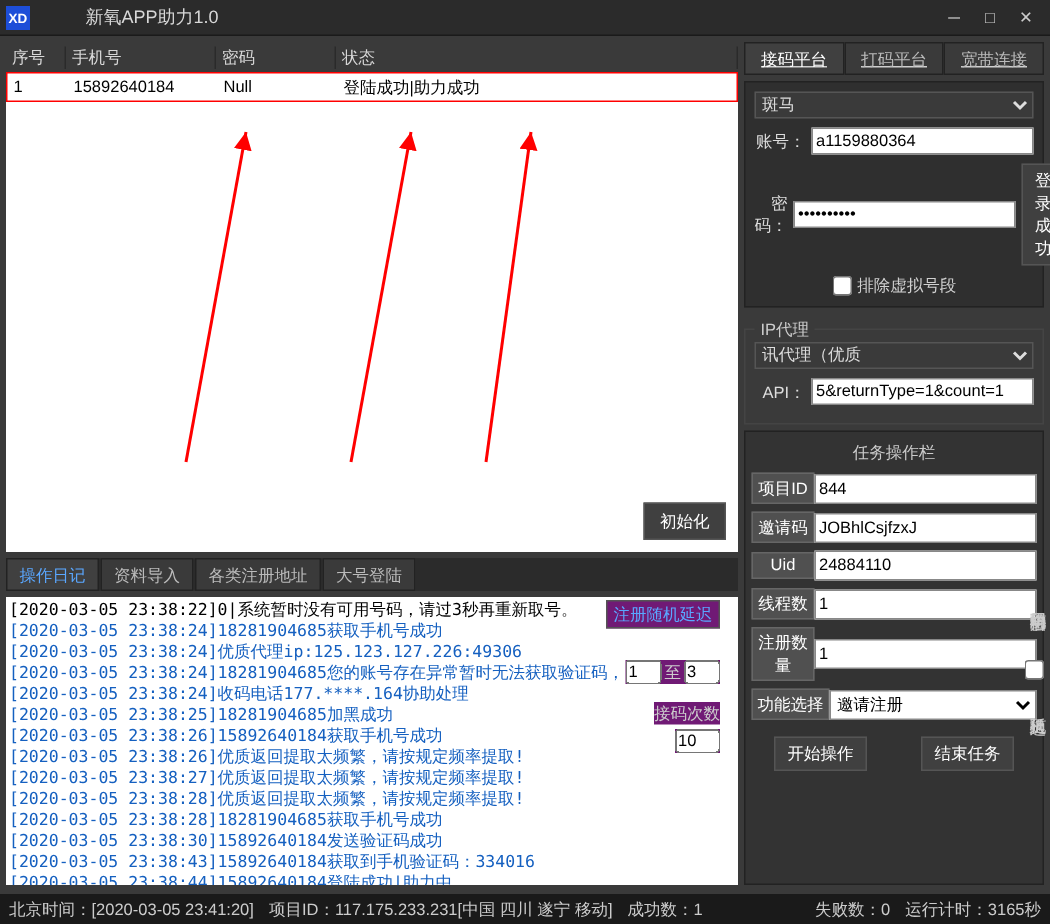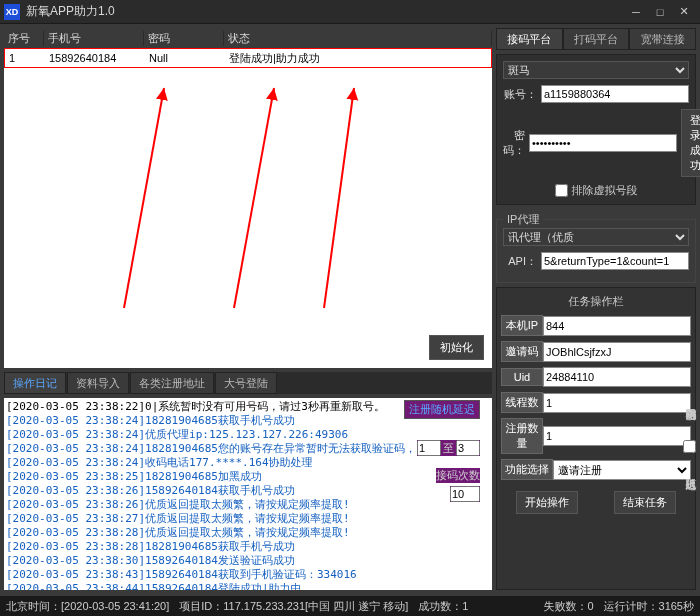--- a/index.html
+++ b/index.html
@@ -1,19 +1,19 @@
 <!DOCTYPE html>
 <html><head>
 <meta charset="utf-8">
 <style>
 * { margin: 0; padding: 0; box-sizing: border-box; font-family: "Microsoft YaHei", SimSun, sans-serif; font-size: 11px; }
 body { background: #3a3a3a; width: 700px; height: 616px; position: relative; color: #d0d0d0; }
 .titlebar { height: 24px; background: #2b2b2b; display: flex; align-items: center; padding: 0 4px; border-bottom: 1px solid #1a1a1a; }
 .titlebar .logo { width: 16px; height: 16px; background: #1d4ed8; margin-right: 6px; display:flex; align-items:center; justify-content:center; color:#fff; font-size:9px; font-weight:bold;}
-.titlebar .title { flex: 1; color: #d8d8d8; font-size: 12px; }
+.titlebar .title { flex: 1; color: #d8d8d8; font-size: 12px; margin-left: 31px; }
 .titlebar .winbtn { width: 24px; height: 16px; display: flex; align-items: center; justify-content: center; color: #ccc; cursor: pointer; }
 .main { display: flex; height: 570px; padding: 4px; gap: 4px; }
 .left { width: 556px; display: flex; flex-direction: column; gap: 4px; }
 .right { width: 200px; display: flex; flex-direction: column; gap: 4px; }
 .table-area { height: 340px; background: #fff; color: #000; position: relative; overflow:hidden;}
 .thead { display: flex; background: #3a3a3a; color: #d8d8d8; height: 20px; align-items: center; }
 .thead div { padding: 0 4px; border-right: 1px solid #2a2a2a; }
 .col-idx{width:40px}.col-phone{width:100px}.col-pwd{width:80px}.col-stat{flex:1}
 .trow { display: flex; height: 20px; align-items: center; background: #fff; border:1px solid red; }
 .trow div { padding: 0 4px; }
@@ -25,21 +25,21 @@
 .log-area { flex: 1; background: #fff; color: #000; position: relative; overflow: hidden; padding: 2px;}
 .log-line { font-family: SimSun, monospace; font-size: 11px; line-height: 14px; white-space: nowrap;}
 .log-line.link{color:#1560c0}
 .side-box{position:absolute; right:12px; background:#701a75; color:#ccc;}
 .sb1{top:2px; padding:1px 4px; border:1px solid #555; cursor:pointer; color:#5aa7ff;}
 .sb2{top:42px; display:flex; align-items:center; gap:2px;}
 .sb2 input{width:24px; height:16px; font-size:11px;}
 .sb3{top:70px;}
 .sb4{top:88px;}
 .sb4 input{width:30px; height:16px;font-size:11px;}
-.rtabs { display: flex; height: 22px; }
+.rtabs { display: flex; height: 22px; text-decoration: underline; }
 .rtabs .rtab { flex: 1; text-align: center; padding: 3px 0; background: #3a3a3a; border: 1px solid #222; color: #bbb; }
 .rtabs .rtab.active { background: #404040; color: #fff; }
 .panel { background: #2f2f2f; border: 1px solid #222; padding: 6px; }
 .frow { display: flex; align-items: center; margin-bottom: 6px; gap: 4px;}
 .frow label { width: 36px; text-align: right; color: #ddd; }
 .frow input[type=text],.frow input[type=password] { flex: 1; height: 18px; background: #fff; color: #000; border: 1px solid #888; padding: 0 2px; font-size: 11px;}
 .frow select { flex:1; height:18px; background:#3a3a3a; color:#ddd; border:1px solid #555; font-size:11px;}
 .btn { background: #404040; color: #fff; border: 1px solid #555; padding: 3px 8px; cursor: pointer; font-size:11px;}
 .chk{display:flex;align-items:center;gap:4px;margin-top:4px;justify-content:center;}
 .groupbox{border:1px solid #444; padding:8px 6px 6px 6px; position:relative; margin-top:10px;}
@@ -163,21 +163,21 @@
       </div>
       <div class="frow">
         <label>API：</label>
         <input type="text" value="5&amp;returnType=1&amp;count=1" style="">
       </div>
     </div>
 
     <div class="taskbar">
       <div class="taskhead">任务操作栏</div>
       <div class="tfrow">
-          <div class="tl">本机IP</div>
+          <div class="tl">项目ID</div>
           <input value="844" style="">
         </div>
       <div class="tfrow">
           <div class="tl">邀请码</div>
           <input value="JOBhlCsjfzxJ" style="">
         </div>
       <div class="tfrow">
           <div class="tl">Uid</div>
           <input value="24884110" style="">
         </div>

